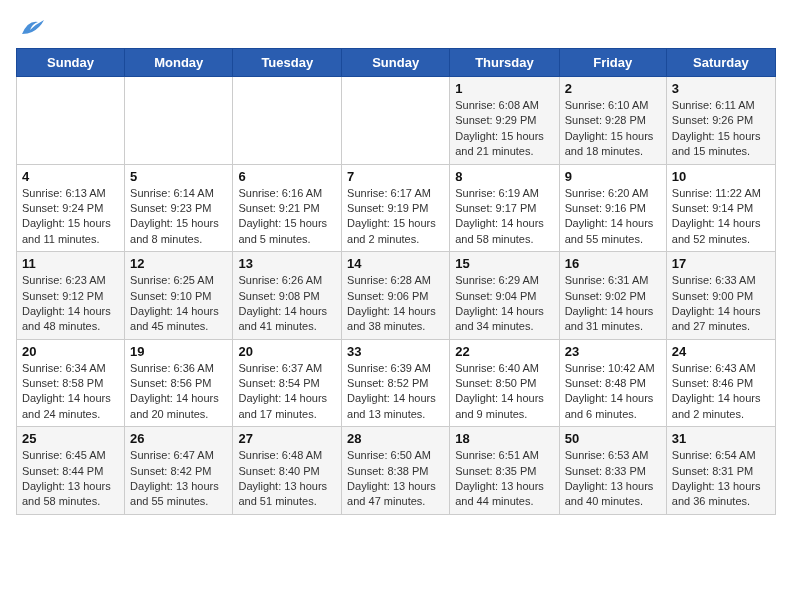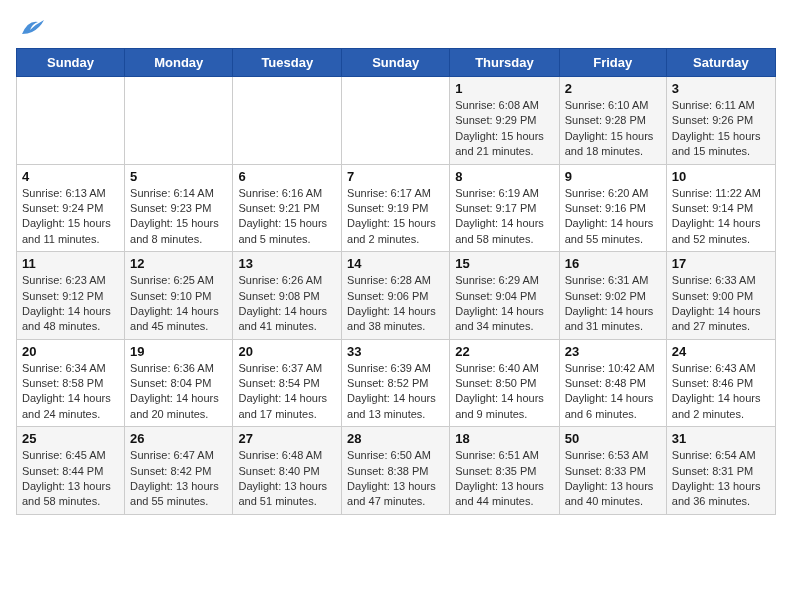--- a/index.html
+++ b/index.html
@@ -237,21 +237,21 @@
       <tr>
         <td>
           <div class="day-num">20</div>
           <div class="day-info">Sunrise: 6:34 AM
 Sunset: 8:58 PM
 Daylight: 14 hours and 24 minutes.</div>
         </td>
         <td>
           <div class="day-num">19</div>
           <div class="day-info">Sunrise: 6:36 AM
-Sunset: 8:04 PM
+Sunset: 8:56 PM
 Daylight: 14 hours and 20 minutes.</div>
         </td>
         <td>
           <div class="day-num">20</div>
           <div class="day-info">Sunrise: 6:37 AM
 Sunset: 8:54 PM
 Daylight: 14 hours and 17 minutes.</div>
         </td>
         <td>
           <div class="day-num">33</div>

